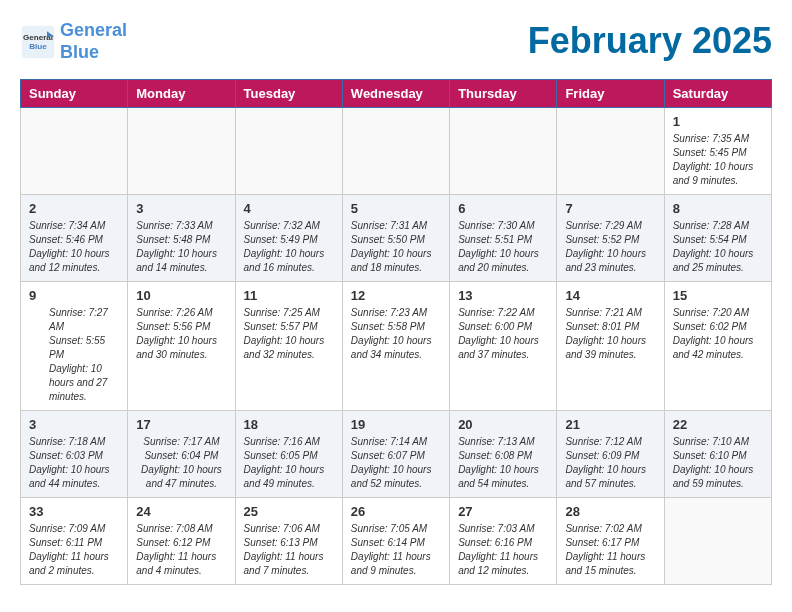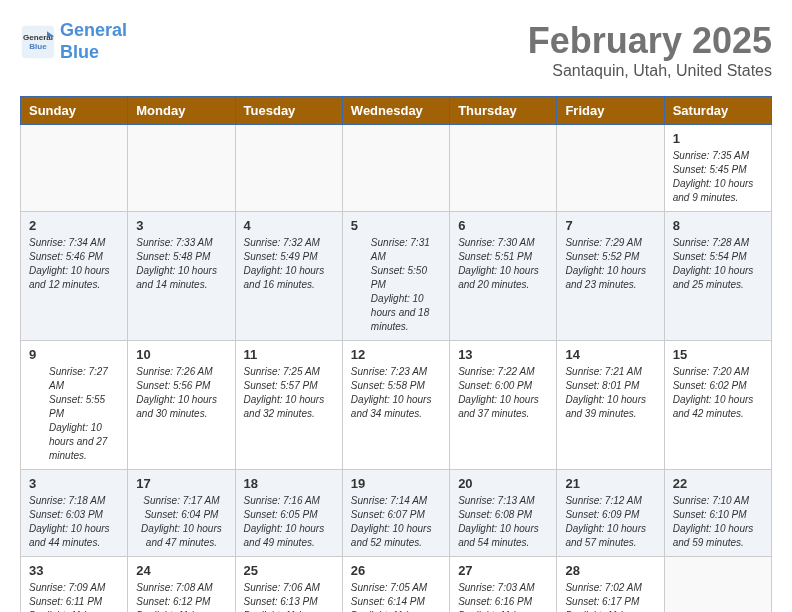--- a/index.html
+++ b/index.html
@@ -34,33 +34,33 @@
     .logo-icon {
       width: 36px;
       height: 36px;
     }
     .title-area {
       text-align: right;
     }
     .month-title {
       font-size: 36px;
       font-weight: bold;
-      color: #737373;
+      color: #0369a1;
     }
     .location-title {
       font-size: 16px;
       color: #555;
     }
     .calendar {
       width: 100%;
       border-collapse: collapse;
       border: 1px solid #ccc;
     }
     .calendar th {
-      background-color: #a16207;
+      background-color: #be185d;
       color: #fff;
       padding: 6px 8px;
       font-size: 13px;
       font-weight: bold;
       text-align: left;
       border: 1px solid #3a6aaa;
     }
     .calendar td {
       vertical-align: top;
       padding: 6px 8px;
@@ -101,21 +101,20 @@
       <text x="20" y="28" font-size="9" font-weight="bold" fill="#4a7fc1" text-anchor="middle">Blue</text>
       <polygon points="30,8 38,14 30,14" fill="#4a7fc1"></polygon>
     </svg>
     <div class="logo-text">
       <span>General</span>
       <span>Blue</span>
     </div>
   </div>
   <div class="title-area">
     <div class="month-title">February 2025</div>
-    <div class="location-title">Santaquin, Utah, United States</div>
   </div>
 </div>
 
 <table class="calendar">
   <thead>
     <tr>
     <th>Sunday</th>
         <th>Monday</th>
         <th>Tuesday</th>
         <th>Wednesday</th>
@@ -153,21 +152,21 @@
 Daylight: 10 hours and 14 minutes.</div>
         </td>
         <td>
           <span class="day-number">4</span>
           <div class="day-info" style="white-space: pre-line;">Sunrise: 7:32 AM
 Sunset: 5:49 PM
 Daylight: 10 hours and 16 minutes.</div>
         </td>
         <td>
           <span class="day-number">5</span>
-          <div class="day-info" style="white-space: pre-line; margin-left: 20px;">Sunrise: 7:31 AM
+          <div class="day-info" style="white-space: pre-line;">Sunrise: 7:31 AM
 Sunset: 5:50 PM
 Daylight: 10 hours and 18 minutes.</div>
         </td>
         <td>
           <span class="day-number">6</span>
           <div class="day-info" style="white-space: pre-line;">Sunrise: 7:30 AM
 Sunset: 5:51 PM
 Daylight: 10 hours and 20 minutes.</div>
         </td>
         <td>

